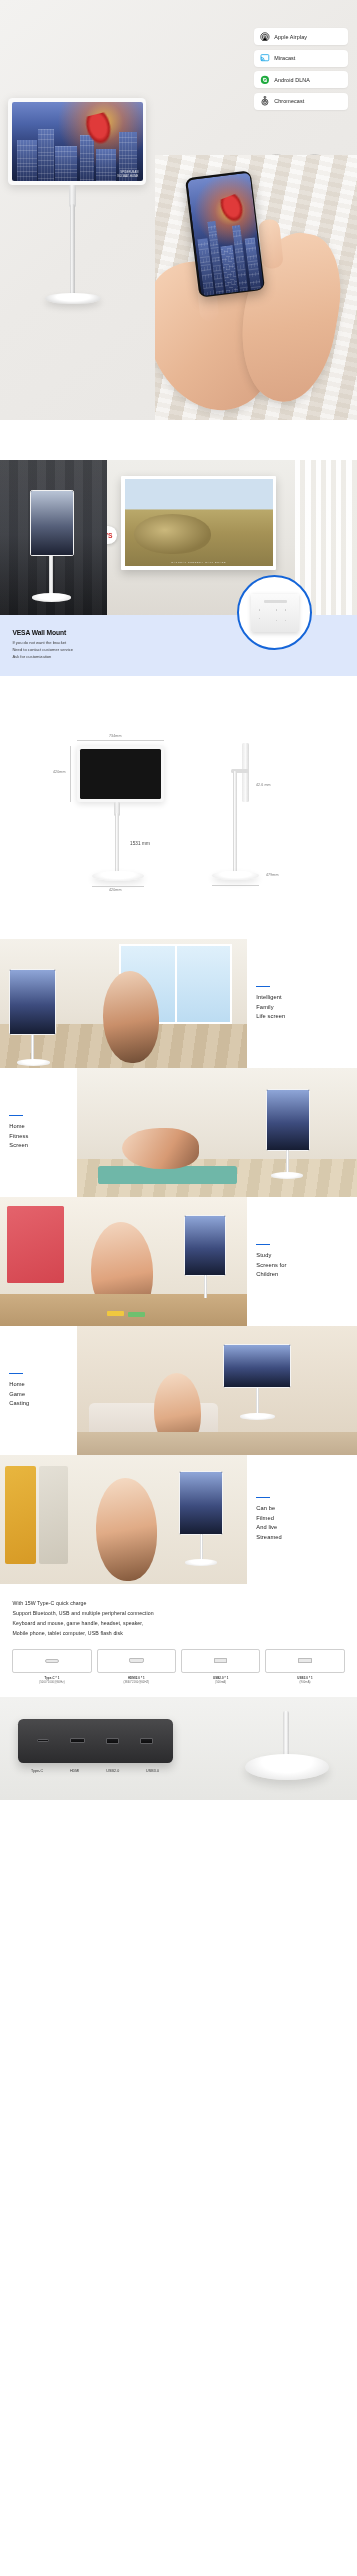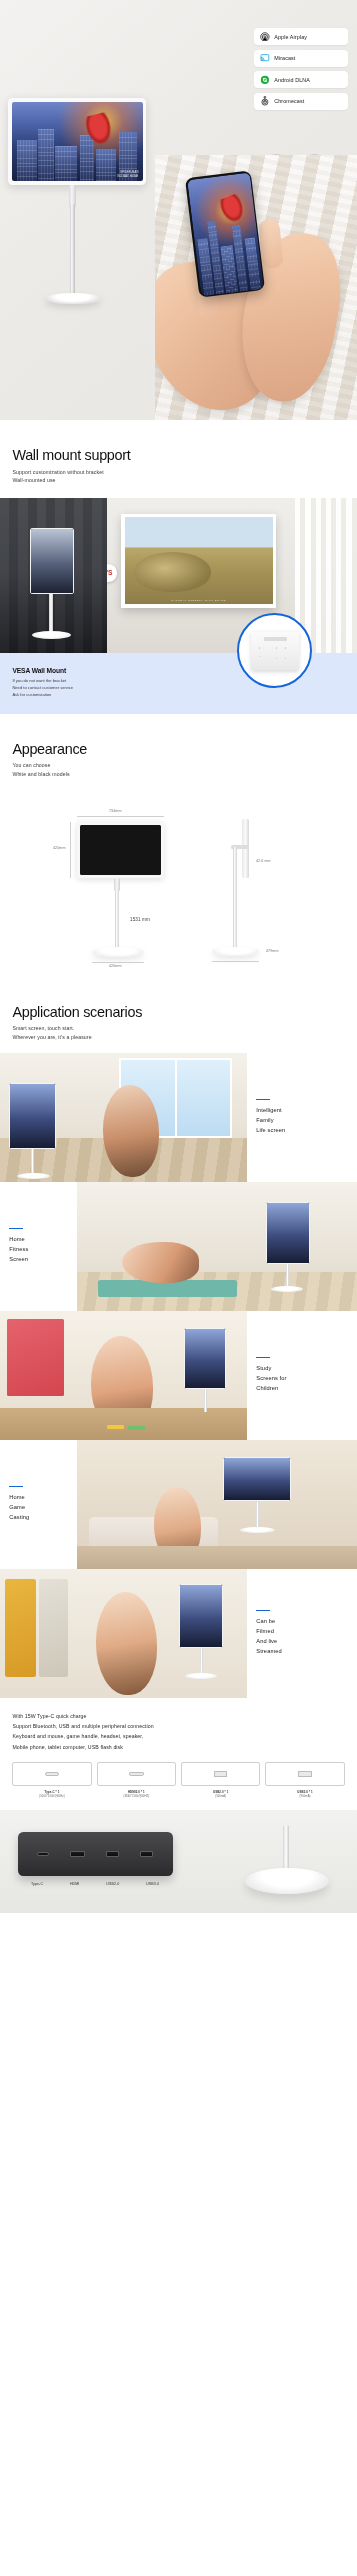--- a/index.html
+++ b/index.html
@@ -292,25 +292,20 @@
           <span class="bld" style="left:41%;width:18%;height:40%"></span>
           <span class="bld" style="left:62%;width:14%;height:56%"></span>
           <span class="bld" style="left:80%;width:16%;height:44%"></span>
           <span class="spidey" style="right:18%;top:18%;width:20.6px;height:26px"></span>
         </div>
       </div>
     </div>
   </section>
 
   <section class="wall-sec">
-    <div class="wm-head">
-      <div class="h1">Wall mount support</div>
-      <div class="sub">Support customization without bracket</div>
-      <div class="sub s2">Wall-mounted use</div>
-    </div>
 
     <div class="wm-grid">
       <div class="wm-l photo">
         <span class="room"></span>
         <div class="wm-tv">
             <span class="wm-tv-in"></span>
           </div>
         <div class="wm-pole"></div>
         <div class="wm-base"></div>
       </div>
@@ -337,25 +332,20 @@
         </div>
       </div>
       <h3>VESA Wall Mount</h3>
       <p>If you do not want the bracket</p>
       <p style="margin-top:0">Need to contact customer service</p>
       <p style="margin-top:0">Ask for customization</p>
     </div>
   </section>
 
   <section class="app-sec">
-    <div class="app-head">
-      <div class="h1">Appearance</div>
-      <div class="sub">You can choose</div>
-      <div class="sub s2">White and black models</div>
-    </div>
 
     <div class="dims">
 
       <div class="mono-tv">
           <div class="mono-tv-in"></div>
         </div>
       <div class="mono-neck"></div>
       <div class="mono-pole"></div>
       <div class="mono-base"></div>
 
@@ -371,25 +361,20 @@
       <div class="side-arm"></div>
       <div class="side-pole"></div>
       <div class="side-base"></div>
       <span class="dim-label" style="left:256px;top:71px">42.6 mm</span>
       <span class="dimline h" style="left:212px;top:173px;width:47px"></span>
       <span class="dim-label" style="left:266px;top:161px">479mm</span>
     </div>
   </section>
 
   <section class="scn-sec">
-    <div class="scn-head">
-      <div class="h1">Application scenarios</div>
-      <div class="sub">Smart screen, touch start.</div>
-      <div class="sub s2">Wherever you are, it's a pleasure</div>
-    </div>
 
     <div class="row" style="margin-top:11.3px">
       <div class="photo ph-room" style="width:247px;height:129px">
         <span class="ph-win"></span>
         <span class="ph-floor"></span>
         <div class="ph-tvsm" style="left:9.3px;top:30px;width:47px;height:66px">
             <i></i>
           </div>
         <span class="ph-pole" style="left:31px;top:96px;height:27px"></span>
         <span class="ph-base" style="left:16.5px;top:120px;width:33px"></span>

